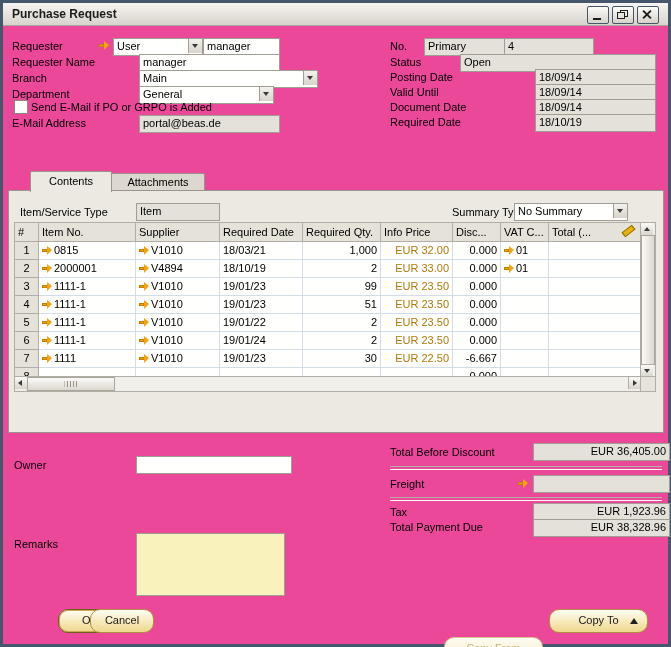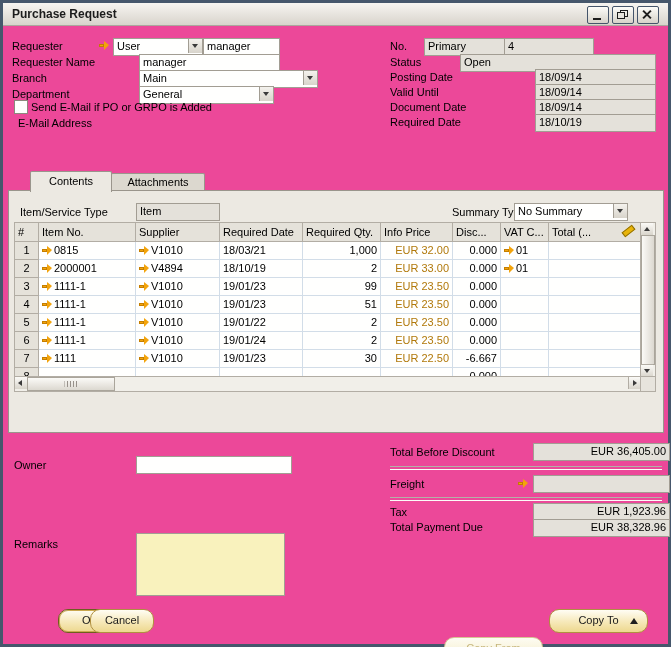--- a/index.html
+++ b/index.html
@@ -96,21 +96,22 @@
 
   <span class="lbl" style="left:12px;top:88px;">Department</span>
   <div class="combo" style="left:139px;top:86px;width:133px;">
     <span class="ctxt">General</span>
     <span class="dd"></span>
   </div>
 
   <span class="cb" style="left:14px;top:100px;"></span>
   <span class="lbl" style="left:31px;top:101px;">Send E-Mail if PO or GRPO is Added</span>
 
-  <span class="lbl" style="left:12px;top:117px;margin-left:6px;">E-Mail Address</span>
+  <span class="lbl" style="left:12px;top:117px;">E-Mail Address</span>
+  <div class="fld" style="left:139px;top:115px;width:133px;">portal@beas.de</div>
 
   <span class="lbl" style="left:390px;top:40px;">No.</span>
   <div class="fld" style="left:424px;top:38px;width:78px;">Primary</div>
   <div class="fld" style="left:504px;top:38px;width:82px;">4</div>
 
   <span class="lbl" style="left:390px;top:56px;">Status</span>
   <div class="fld" style="left:460px;top:54px;width:188px;">Open</div>
 
   <span class="lbl" style="left:390px;top:71px;">Posting Date</span>
   <div class="fld" style="left:535px;top:69px;width:113px;">18/09/14</div>

